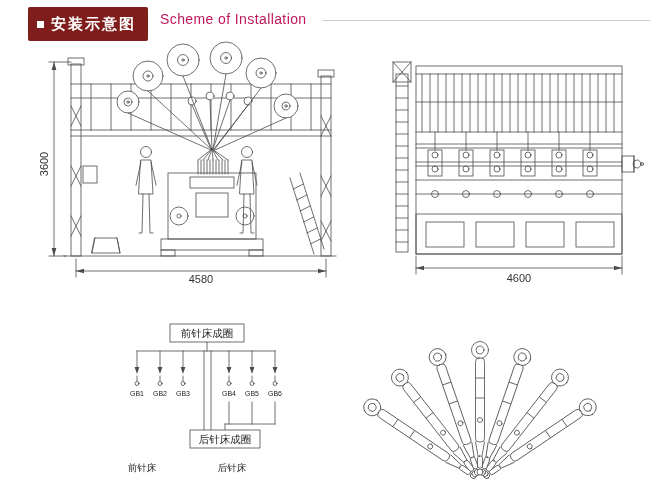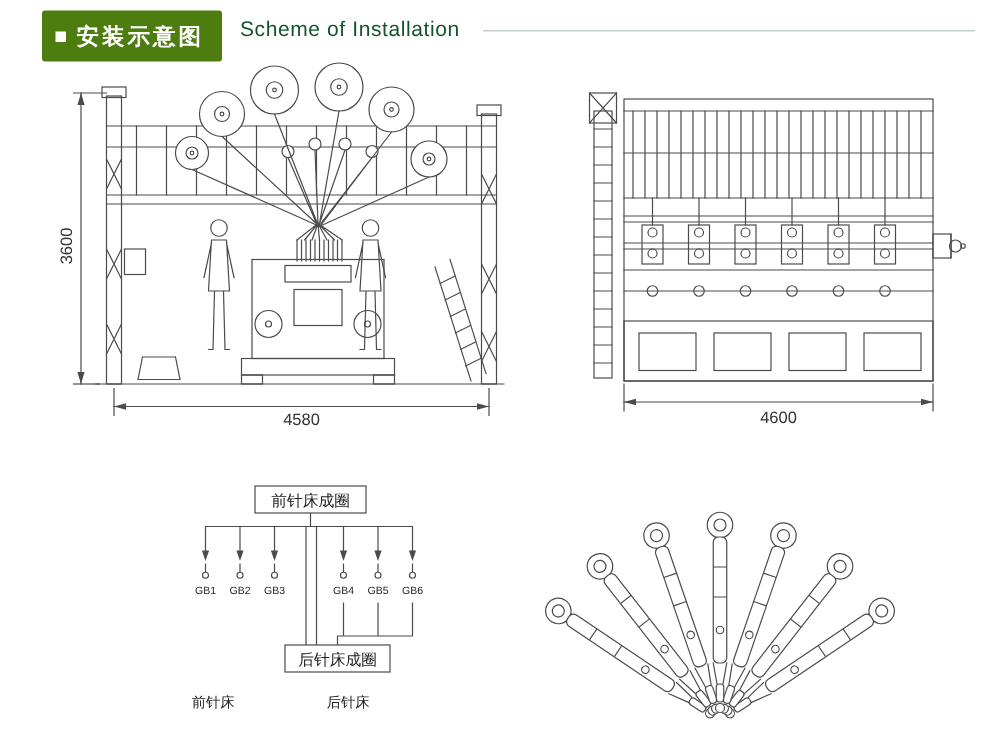--- a/index.html
+++ b/index.html
@@ -1,22 +1,22 @@
 <!DOCTYPE html>
 <html><head>
 <meta charset="utf-8">
 <style>
   *{box-sizing:border-box}
   html,body{margin:0;padding:0}
   body{width:664px;height:490px;background:#ffffff;font-family:"Liberation Sans",sans-serif;position:relative;overflow:hidden}
   .header{position:absolute;left:0;top:0;width:664px;height:42px}
-  .title-box{position:absolute;left:28px;top:7px;width:120px;height:27px;background:#4d7c0f;border-radius:2px;display:flex;align-items:center;padding:17px 9px;gap:7px}
+  .title-box{position:absolute;left:28px;top:7px;width:120px;height:27px;background:#7f1d1d;border-radius:2px;display:flex;align-items:center;padding:17px 9px;gap:7px}
   .sq{width:7px;height:7px;background:#fff;flex:0 0 auto}
   .title-cn{color:#fff;font-size:15px;font-weight:bold;letter-spacing:2px;white-space:nowrap}
-  .title-en{position:absolute;left:160px;top:11px;color:#14532d;font-size:14px;letter-spacing:.4px;white-space:nowrap}
+  .title-en{position:absolute;left:160px;top:11px;color:#be185d;font-size:14px;letter-spacing:.4px;white-space:nowrap}
   .hline{position:absolute;left:322px;right:14px;top:20px;height:1px;background:#c3cdd0}
   svg{position:absolute;overflow:visible}
   .lines{stroke:#4b4b4b;fill:none;stroke-width:.8;stroke-linecap:square}
   .wfill{fill:#fff}
   .arrow{fill:#4b4b4b;stroke:none}
   text{font-family:"Liberation Sans",sans-serif}
   .dim{font-size:11px;fill:#333;stroke:none}
   .cjk{font-size:10.5px;fill:#222;stroke:none}
   .cjk-s{font-size:9.5px;fill:#222;stroke:none}
   .gb{font-size:7px;fill:#222;stroke:none}

